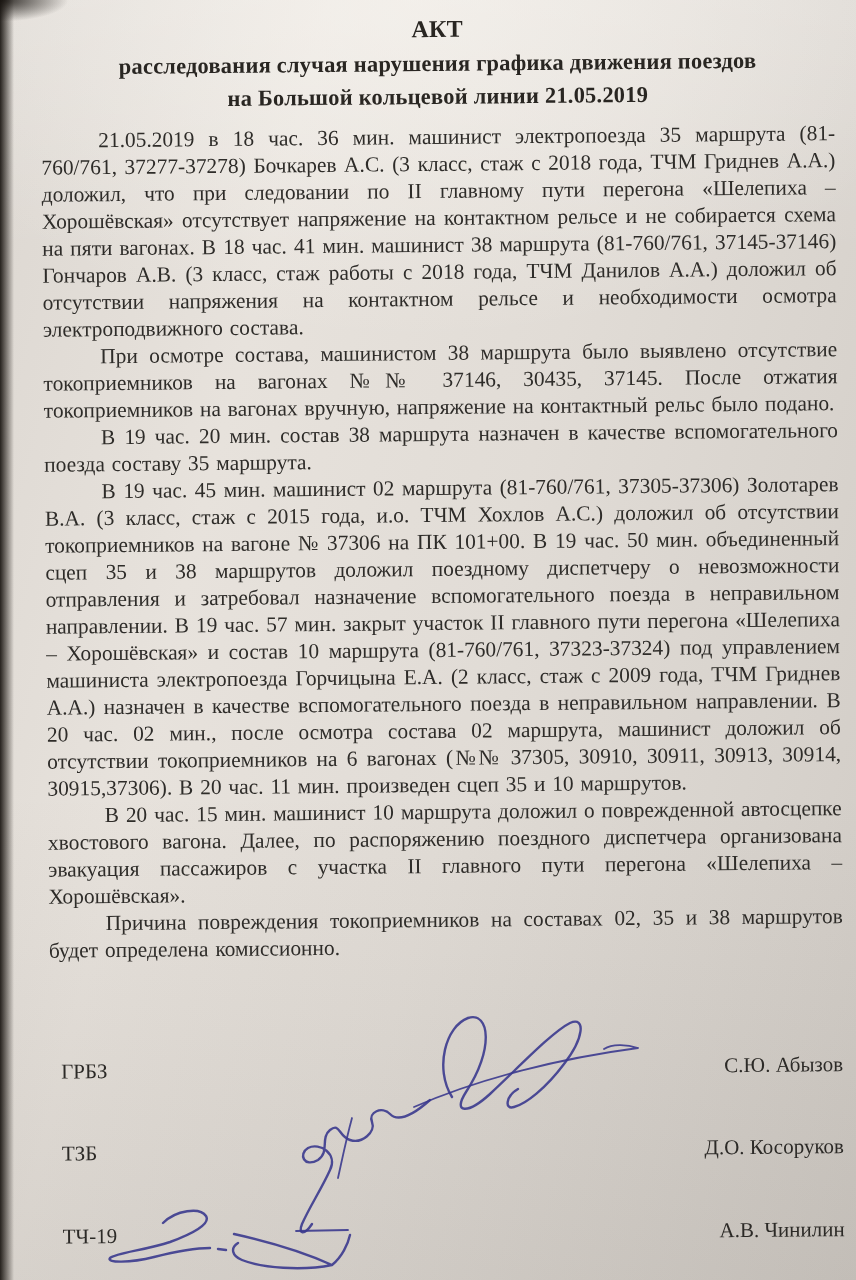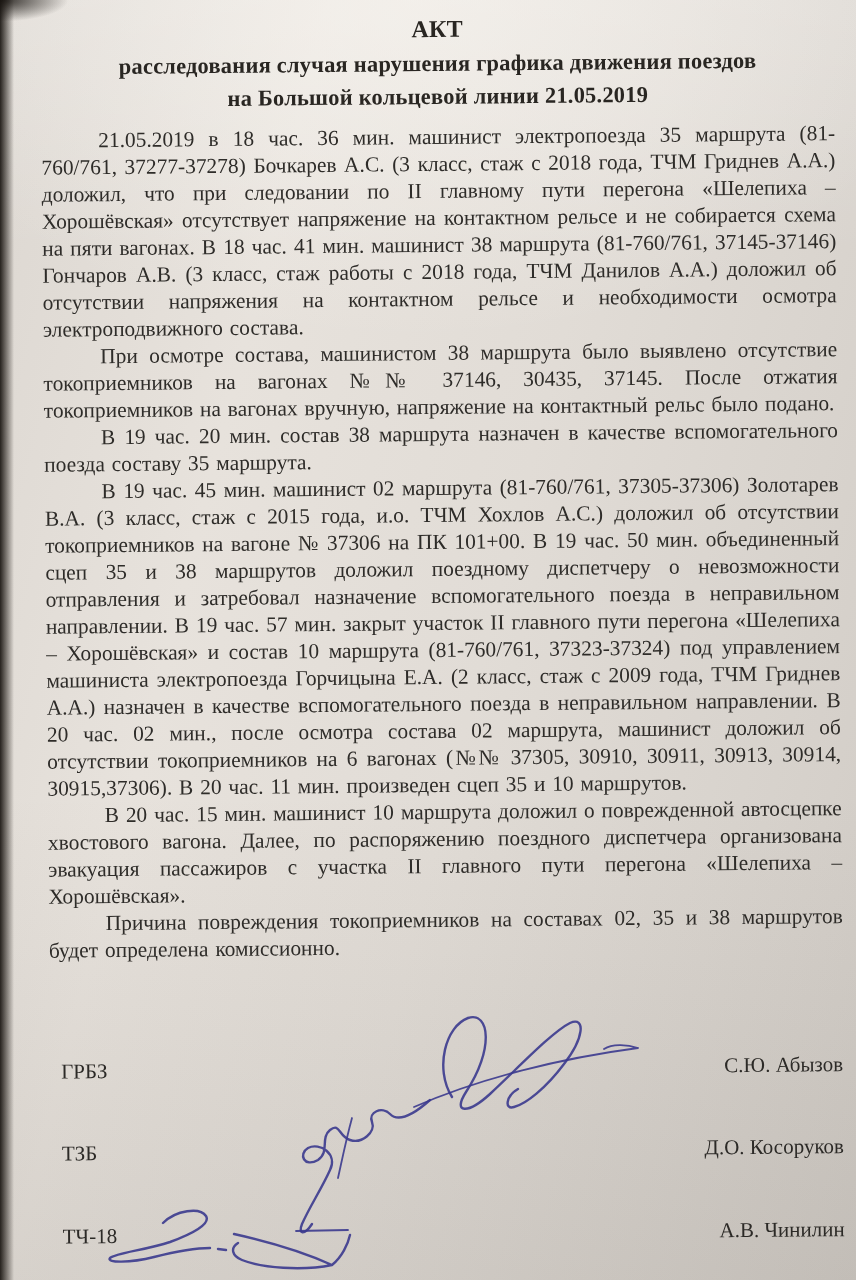--- a/index.html
+++ b/index.html
@@ -68,21 +68,21 @@
 
   <div class="sigrow sig-0">
     <span class="role">ГРБЗ</span>
     <span class="name">С.Ю. Абызов</span>
   </div>
   <div class="sigrow sig-1">
     <span class="role">ТЗБ</span>
     <span class="name">Д.О. Косоруков</span>
   </div>
   <div class="sigrow sig-2">
-    <span class="role">ТЧ-18</span>
+    <span class="role">ТЧ-19</span>
     <span class="name">А.В. Чинилин</span>
   </div>
 
 </div>
 
 <svg class="ink" width="856" height="1280" viewBox="0 0 856 1280">
 
   <path class="thick" d="
     M 452,1097
     C 434,1068 446,1026 468,1018

